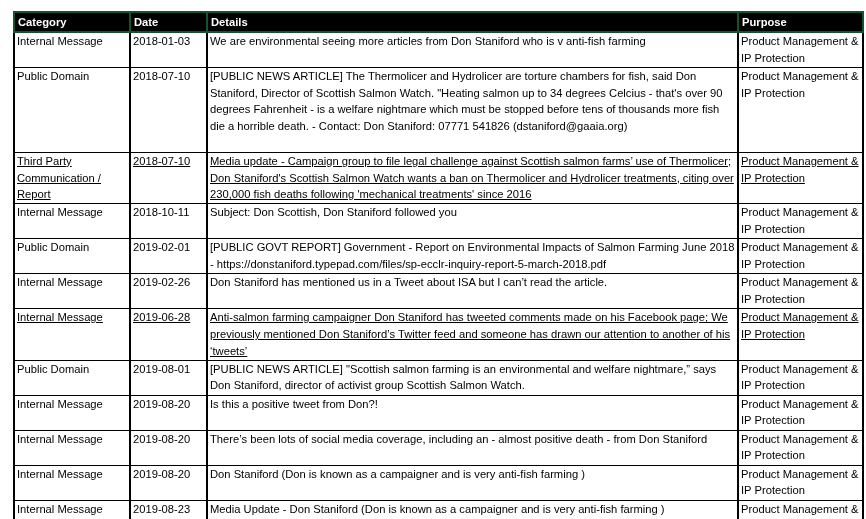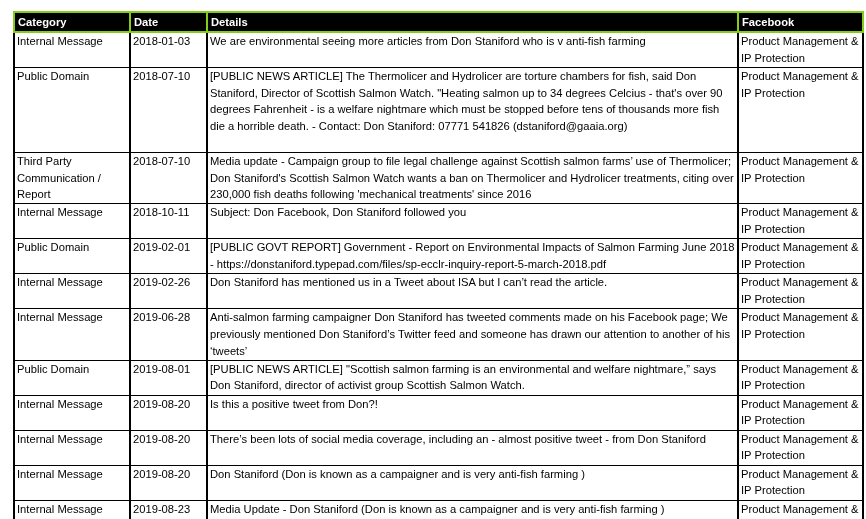--- a/index.html
+++ b/index.html
@@ -13,48 +13,48 @@
     line-height: 16.8px;
     color: #000;
     table-layout: fixed;
   }
   col.c1 { width: 116px; }
   col.c2 { width: 77px; }
   col.c3 { width: 531px; }
   col.c4 { width: 125px; }
   thead th {
     background: #000; color: #fff; font-weight: bold; text-align: left;
-    padding: 1px 3px 0 3px; height: 15px; border: 2px solid #84cc16;
+    padding: 1px 3px 0 3px; height: 15px; border: 2px solid #14532d;
   }
   tbody td {
     vertical-align: top; padding: 0 2px; border: 2px solid #000;
     border-top: 1px solid #000; border-bottom: 1px solid #000;
     overflow: hidden;
   }
   tbody tr.h2 td { height: 34px; }
-  tbody tr.h3 td { height: 50px; }
+  tbody tr.h3 td { height: 50px; text-decoration: underline; }
   tbody tr.h5 td { height: 84px; }
   tbody tr:last-child td { border-bottom: 2px solid #000; }
 </style>
 </head>
 <body>
 
 <table>
   <colgroup>
       <col class="c1">
       <col class="c2">
       <col class="c3">
       <col class="c4">
     </colgroup>
   <thead>
     <tr>
       <th>Category</th>
       <th>Date</th>
       <th>Details</th>
-      <th>Facebook</th>
+      <th>Purpose</th>
     </tr>
   </thead>
   <tbody>
     <tr class="h2">
       <td>Internal Message</td>
       <td>2018-01-03</td>
       <td>We are environmental seeing more articles from Don Staniford who is v anti-fish farming</td>
       <td>Product Management &amp; IP Protection</td>
     </tr>
     <tr class="h5">
@@ -65,21 +65,21 @@
     </tr>
     <tr class="h3">
       <td>Third Party Communication / Report</td>
       <td>2018-07-10</td>
       <td>Media update - Campaign group to file legal challenge against Scottish salmon farms’ use of Thermolicer; Don Staniford's Scottish Salmon Watch wants a ban on Thermolicer and Hydrolicer treatments, citing over 230,000 fish deaths following 'mechanical treatments' since 2016</td>
       <td>Product Management &amp; IP Protection</td>
     </tr>
     <tr class="h2">
       <td>Internal Message</td>
       <td>2018-10-11</td>
-      <td>Subject: Don Facebook, Don Staniford followed you</td>
+      <td>Subject: Don Scottish, Don Staniford followed you</td>
       <td>Product Management &amp; IP Protection</td>
     </tr>
     <tr class="h2">
       <td>Public Domain</td>
       <td>2019-02-01</td>
       <td>[PUBLIC GOVT REPORT] Government - Report on Environmental Impacts of Salmon Farming June 2018 - https://donstaniford.typepad.com/files/sp-ecclr-inquiry-report-5-march-2018.pdf</td>
       <td>Product Management &amp; IP Protection</td>
     </tr>
     <tr class="h2">
       <td>Internal Message</td>
@@ -101,21 +101,21 @@
     </tr>
     <tr class="h2">
       <td>Internal Message</td>
       <td>2019-08-20</td>
       <td>Is this a positive tweet from Don?!</td>
       <td>Product Management &amp; IP Protection</td>
     </tr>
     <tr class="h2">
       <td>Internal Message</td>
       <td>2019-08-20</td>
-      <td>There’s been lots of social media coverage, including an - almost positive tweet - from Don Staniford</td>
+      <td>There’s been lots of social media coverage, including an - almost positive death - from Don Staniford</td>
       <td>Product Management &amp; IP Protection</td>
     </tr>
     <tr class="h2">
       <td>Internal Message</td>
       <td>2019-08-20</td>
       <td>Don Staniford (Don is known as a campaigner and is very anti-fish farming )</td>
       <td>Product Management &amp; IP Protection</td>
     </tr>
     <tr class="h2">
       <td>Internal Message</td>

